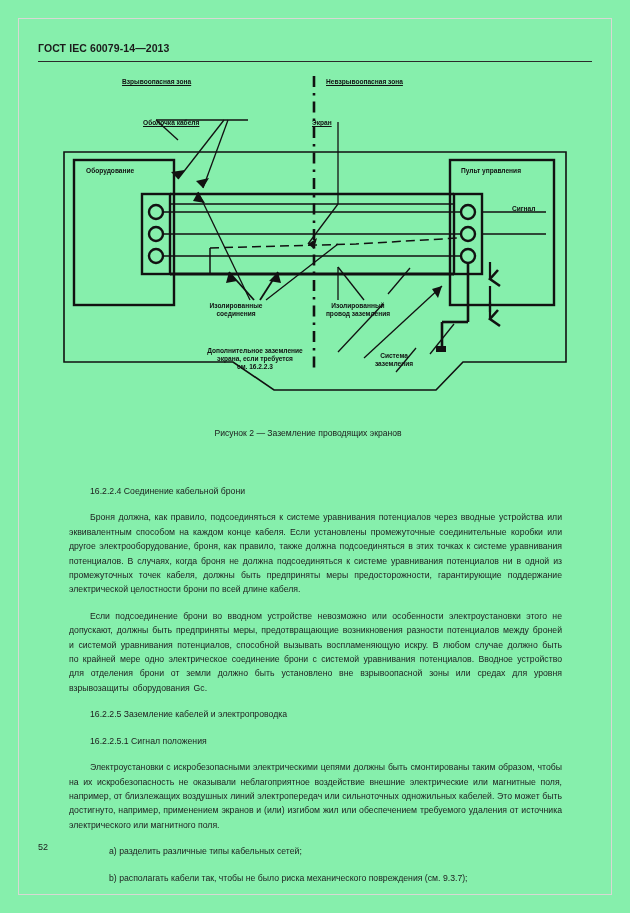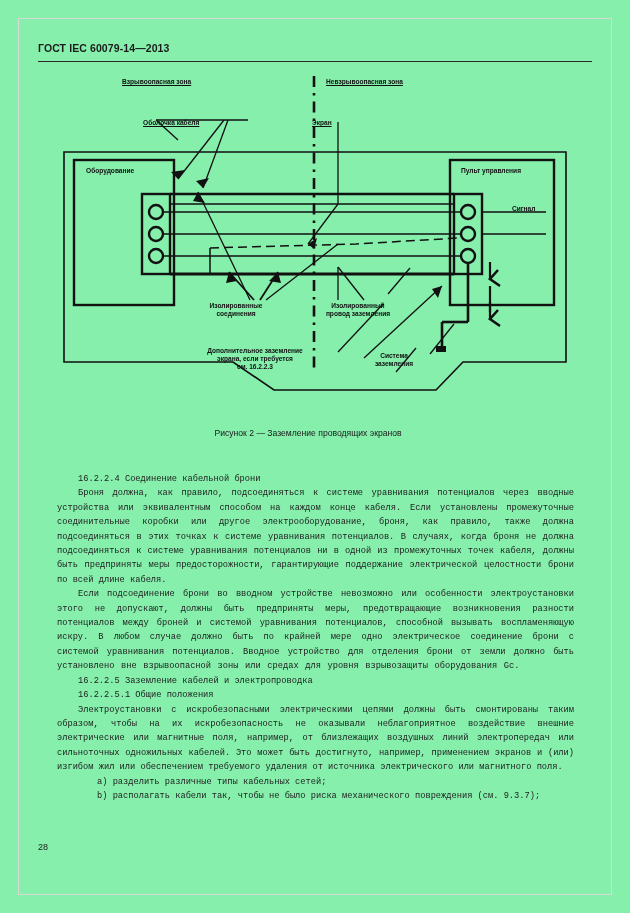--- a/index.html
+++ b/index.html
@@ -80,25 +80,24 @@
     position: absolute;
     left: 57px;
     top: 472px;
     width: 517px;
     font-size: 8.7px;
     line-height: 14.4px;
     color: #1d1d1d;
     text-align: justify;
   }
   .body p {
-    margin: 0;
+    margin: 12px;
     text-indent: 21px;
     text-align: justify;
     text-justify: inter-word;
-    font-family: Liberation Mono, monospace;
   }
   .body p.item { text-indent: 40px; }
   .body p.justify-spread { word-spacing: 1.4px; }
 
   .folio {
     position: absolute;
     left: 38px;
     top: 842px;
     font-size: 9px;
     color: #1b1b1b;
@@ -225,20 +224,20 @@
     </div>
   </div>
 
   <div class="caption">Рисунок 2 — Заземление проводящих экранов</div>
 
   <div class="body">
     <p>16.2.2.4 Соединение кабельной брони</p>
     <p>Броня должна, как правило, подсоединяться к системе уравнивания потенциалов через вводные устройства или эквивалентным способом на каждом конце кабеля. Если установлены промежуточные соединительные коробки или другое электрооборудование, броня, как правило, также должна подсоединяться в этих точках к системе уравнивания потенциалов. В случаях, когда броня не должна подсоединяться к системе уравнивания потенциалов ни в одной из промежуточных точек кабеля, должны быть предприняты меры предосторожности, гарантирующие поддержание электрической целостности брони по всей длине кабеля.</p>
     <p class="justify-spread">Если подсоединение брони во вводном устройстве невозможно или особенности электроустановки этого не допускают, должны быть предприняты меры, предотвращающие возникновения разности потенциалов между броней и системой уравнивания потенциалов, способной вызывать воспламеняющую искру. В любом случае должно быть по крайней мере одно электрическое соединение брони с системой уравнивания потенциалов. Вводное устройство для отделения брони от земли должно быть установлено вне взрывоопасной зоны или средах для уровня взрывозащиты оборудования Gc.</p>
     <p>16.2.2.5 Заземление кабелей и электропроводка</p>
-    <p>16.2.2.5.1 Общие положения</p>
+    <p>16.2.2.5.1 Сигнал положения</p>
     <p>Электроустановки с искробезопасными электрическими цепями должны быть смонтированы таким образом, чтобы на их искробезопасность не оказывали неблагоприятное воздействие внешние электрические или магнитные поля, например, от близлежащих воздушных линий электропередач или сильноточных одножильных кабелей. Это может быть достигнуто, например, применением экранов и (или) изгибом жил или обеспечением требуемого удаления от источника электрического или магнитного поля.</p>
     <p class="item">a) разделить различные типы кабельных сетей;</p>
     <p class="item">b) располагать кабели так, чтобы не было риска механического повреждения (см. 9.3.7);</p>
   </div>
 
-  <div class="folio">28</div>
+  <div class="folio">52</div>
 </div>
 
 </body></html>

